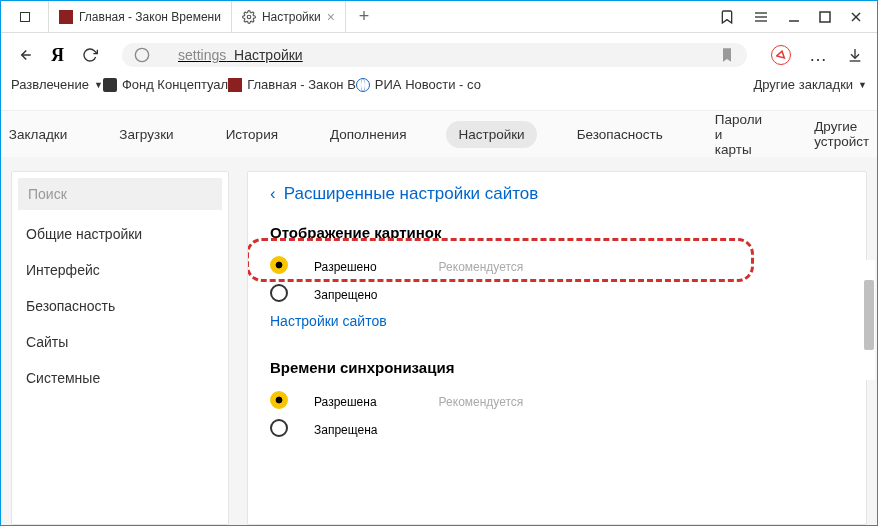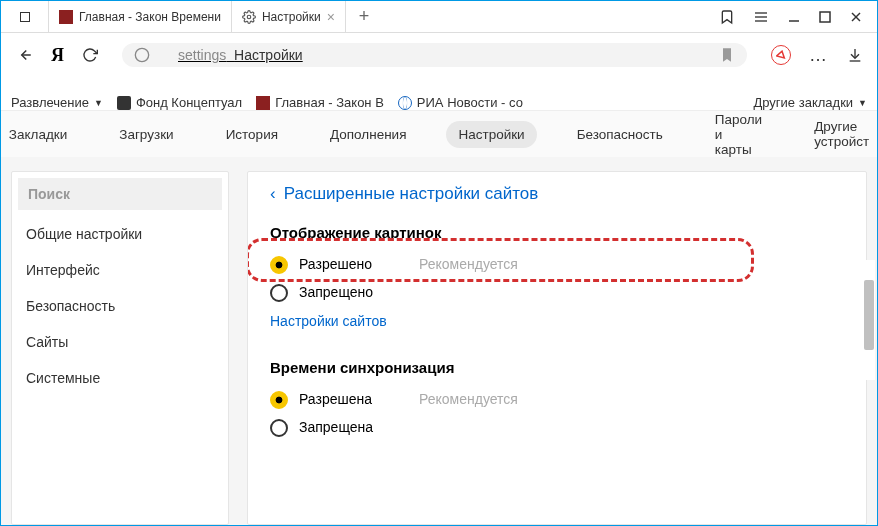--- a/index.html
+++ b/index.html
@@ -13,34 +13,34 @@
 .titlebar-spacer { flex: 1; }
 .titlebar-controls { display: flex; align-items: center; gap: 18px; padding: 0 14px; }
 .titlebar-controls span, .titlebar-controls svg { color: #333; }
 .addressbar { height: 44px; display: flex; align-items: center; padding: 0 14px; gap: 18px; }
 .addr-field { flex: 1; display: flex; align-items: center; background: #f3f3f3; border-radius: 18px; padding: 4px 12px; gap: 28px; margin: 0 6px; text-decoration: underline; }
 .addr-text { font-size: 14px; color: #888; }
 .addr-text .dark { color: #333; }
 .addr-star { color: #999; font-size: 16px; }
 .red-circle { width: 20px; height: 20px; border-radius: 50%; border: 1.5px solid #e53935; display: flex; align-items: center; justify-content: center; }
 .red-circle svg { stroke: #e53935; }
-.bookmarksbar { height: 34px; display: flex; align-items: flex-end; padding: 0 10px; gap: 14px; font-size: 13px; color: #333; border-bottom: 1px solid #eee; }
+.bookmarksbar { height: 34px; display: flex; align-items: flex-start; padding: 0 10px; font-size: 13px; color: #333; border-bottom: 1px solid #eee; }
 .bm-item { display: flex; align-items: center; gap: 5px; white-space: nowrap; }
 .bm-spacer { flex: 1; }
 .tabsbar { height: 46px; display: flex; align-items: center; justify-content: center; gap: 28px; background: #fafafa; font-size: 13.5px; color: #333; }
 .tabsbar .tabitem { padding: 6px 12px; border-radius: 14px; }
 .tabsbar .tabitem.active { background: #e8e8e8; }
 .content { display: flex; height: calc(100% - 32px - 44px - 34px - 46px); background: #f5f5f5; padding: 14px 10px 0 10px; gap: 18px; }
 .sidebar { width: 218px; background: #fff; border: 1px solid #e5e5e5; border-radius: 2px; display: flex; flex-direction: column; padding-bottom: 30px; }
-.sidebar-search { margin: 6px; padding: 8px 10px; background: #f0f0f0; font-size: 14px; color: #999; font-weight: bold; }
+.sidebar-search { margin: 6px; padding: 8px 10px; background: #f0f0f0; font-size: 14px; color: #999; }
 .sidebar-item { padding: 10px 14px; font-size: 14px; color: #333; cursor: pointer; }
 .mainpane { flex: 1; background: #fff; border: 1px solid #e5e5e5; border-radius: 2px; padding: 12px 22px; position: relative; overflow: hidden; }
 .back-link { color: #0066cc; font-size: 17px; display: flex; align-items: center; gap: 8px; margin-bottom: 20px; }
 .section-title { font-size: 15px; font-weight: bold; margin: 12px 0 10px 0; }
-.radio-row { display: flex; align-items: flex-start; gap: 11px; padding: 5px 0; font-size: 14px; }
+.radio-row { display: flex; align-items: flex-end; gap: 26px; padding: 5px 0; font-size: 12px; }
 .radio { width: 18px; height: 18px; border-radius: 50%; border: 2px solid #333; display: inline-block; position: relative; }
 .radio.selected { border-color: #f7c600; background: radial-gradient(circle, #000 0 35%, #f7c600 36% 100%); }
 .hint { color: #aaa; margin-left: 36px; }
 .link { color: #0066cc; font-size: 14px; padding: 6px 0 18px 0; display: block; }
 .highlight-box { position: absolute; border: 3px dashed #d32f2f; border-radius: 16px; pointer-events: none; }
 .scrollbar-v { position: absolute; right: 2px; top: 156px; width: 12px; height: 120px; background: #fff; }
 .scrollbar-thumb { width: 10px; height: 70px; background: #c0c0c0; border-radius: 2px; margin: 20px auto 0; }
 .sq { display:inline-block; width:10px; height:10px; border:1.5px solid #333; }
 .favicon { width: 14px; height: 14px; background: #8b2020; display: inline-block; }
 .favicon2 { width: 14px; height: 14px; background: #333; display: inline-block; border-radius: 2px; }

